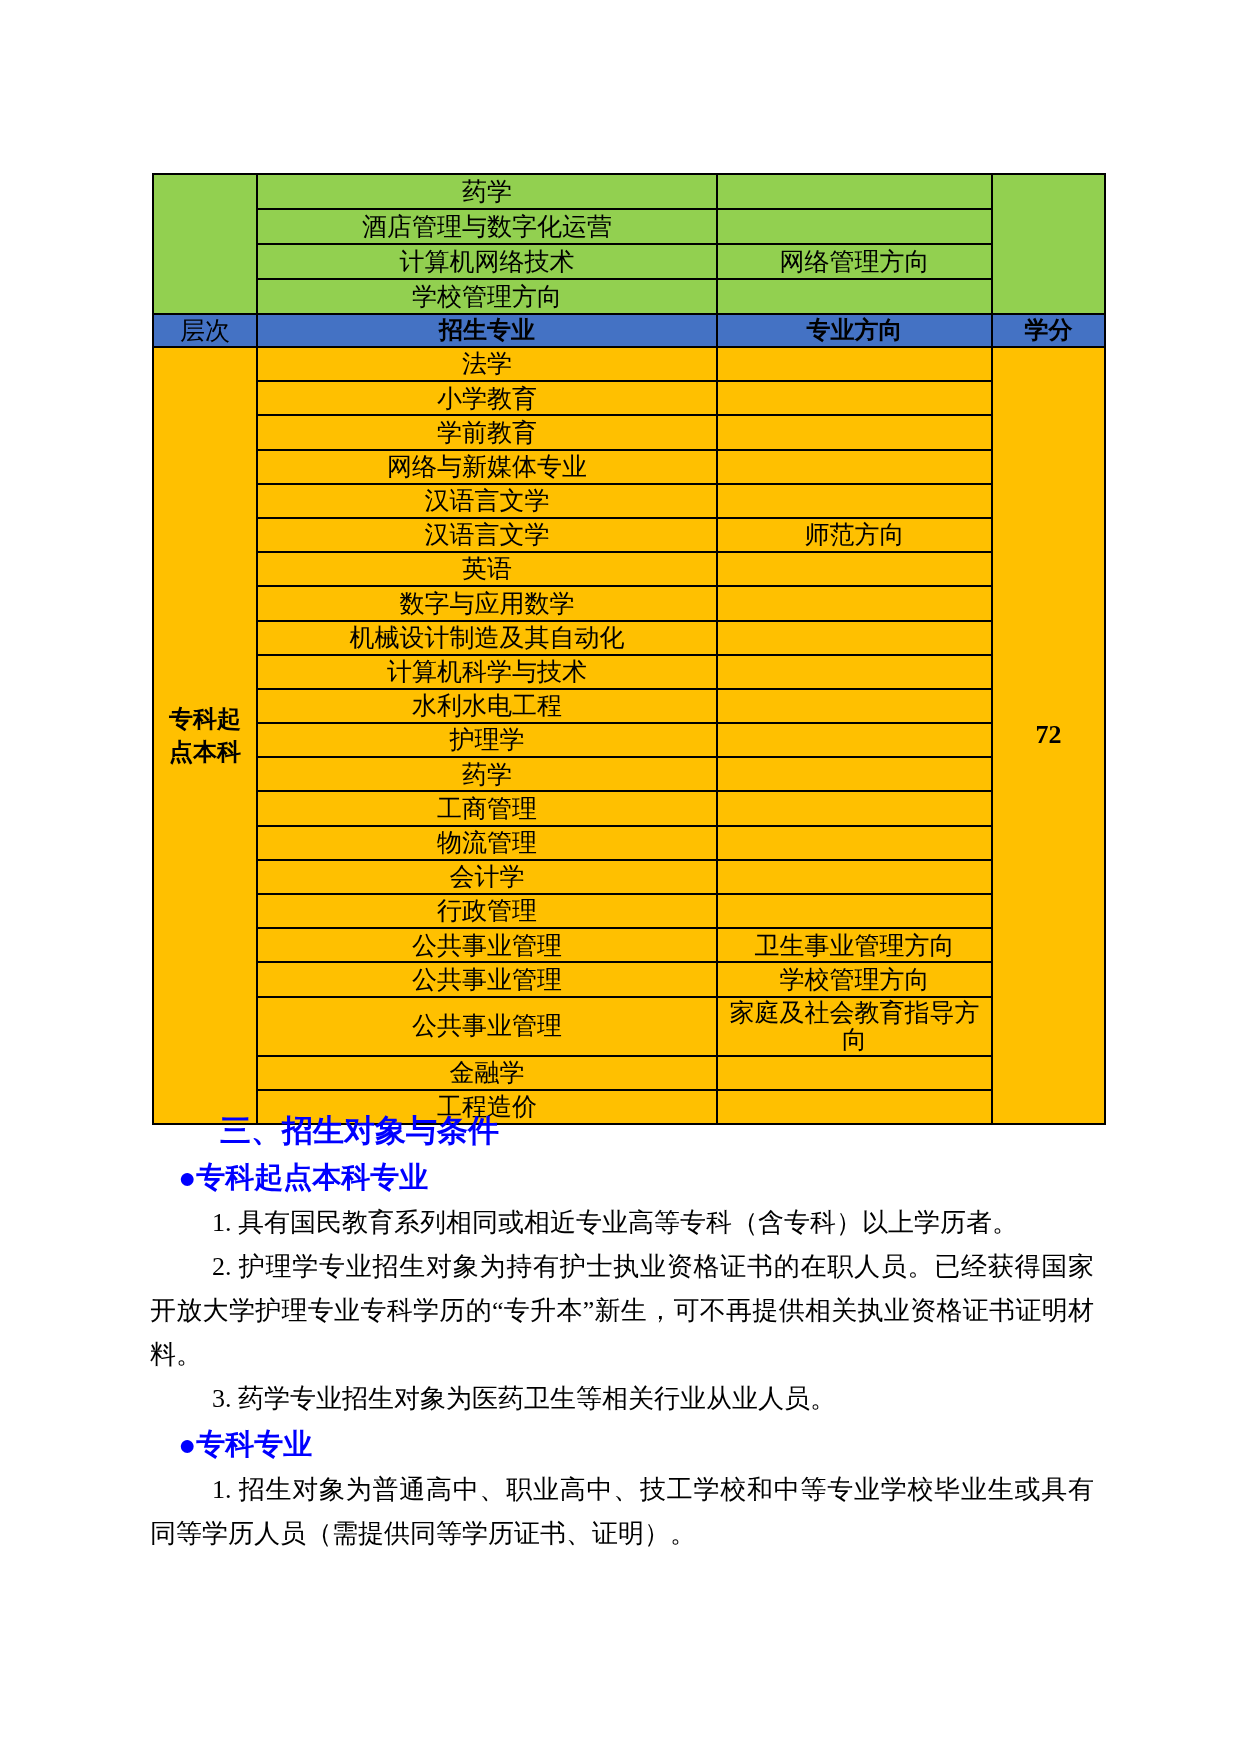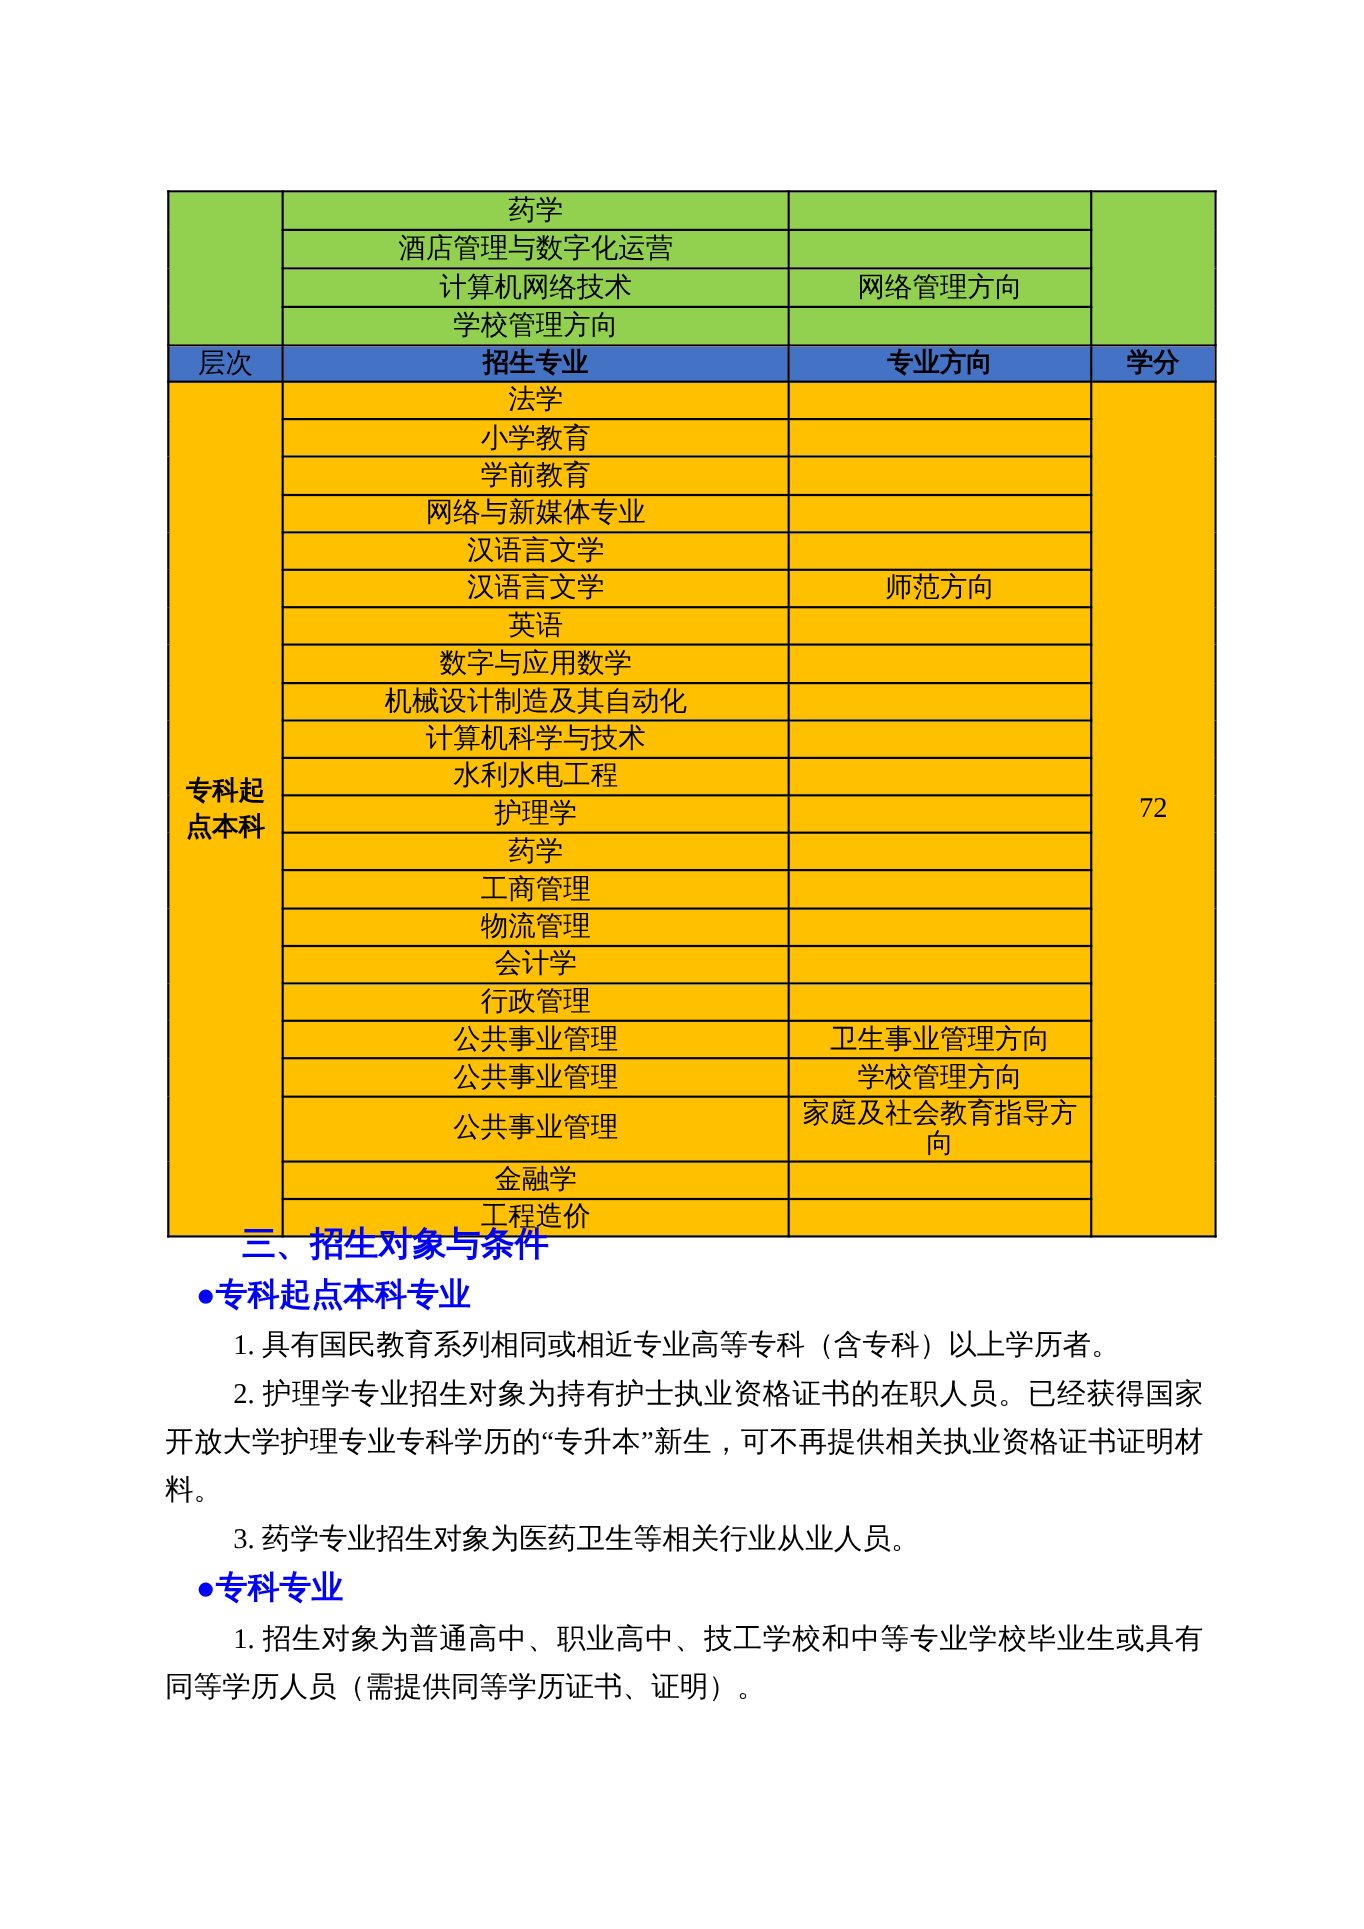--- a/index.html
+++ b/index.html
@@ -29,21 +29,21 @@
   .row-header th{
     background:var(--hblue);height:29px;
     font-family:"Liberation Sans","DejaVu Sans",sans-serif;font-weight:bold;
     font-size:24px;
   }
   .row-header th.th-level{font-family:"Liberation Serif","DejaVu Serif",serif;font-weight:normal;font-size:25px;}
   td.level-cell{
     font-family:"Liberation Sans","DejaVu Sans",sans-serif;
     font-weight:bold;font-size:24px;line-height:1.4;
   }
-  td.credit-cell{font-size:26px;}
+  td.credit-cell{font-size:26px;font-weight:bold;}
 
   
   .body-text{
     position:absolute;left:150px;top:1100px;width:944px;
     font-size:26px;line-height:44px;text-align:justify;
   }
   .sec-heading{
     font-family:Liberation Serif, serif;
     color:var(--blue);font-weight:bold;font-size:31px;
     margin:8px 0 0 70px;line-height:46px;

